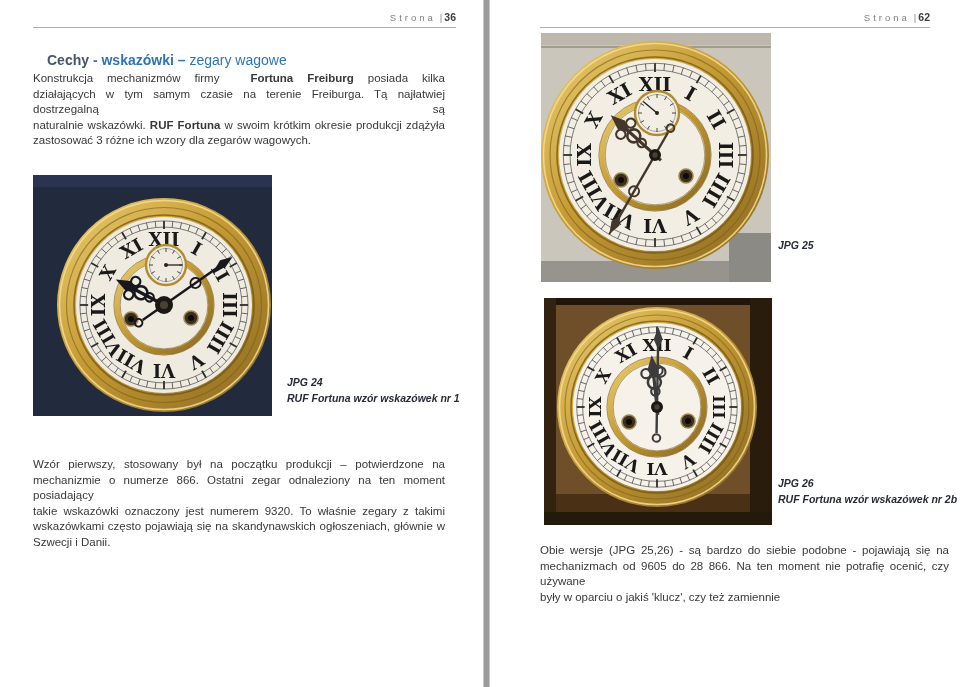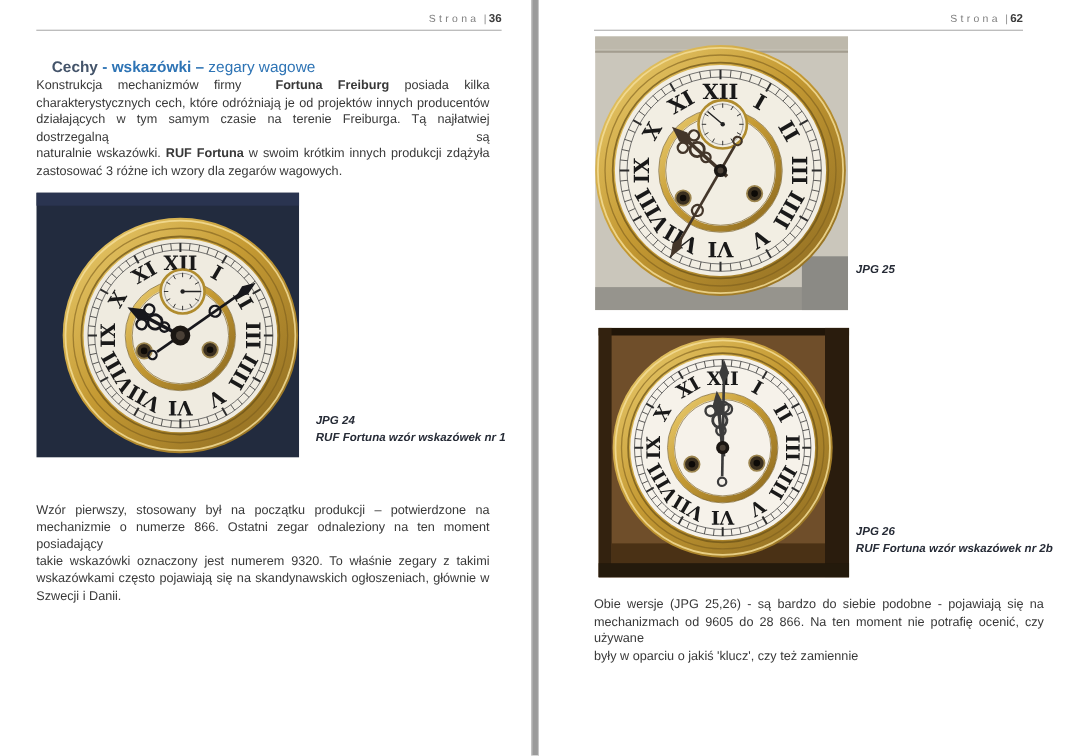--- a/index.html
+++ b/index.html
@@ -44,23 +44,22 @@
   <div class="page page-left">
     <div class="page-header hdr-36">
       <span class="hdr-label">Strona</span><span class="hdr-sep">|</span><span class="hdr-num">36</span>
     </div>
     <div class="hdr-rule rule-36"></div>
 
     <h1 class="heading"><span style="color: rgb(68, 84, 106); font-weight: bold;">Cechy</span><span style="color: rgb(46, 116, 181); font-weight: bold;"> - </span><span style="color: rgb(46, 116, 181); font-weight: bold;">wskazówki –</span><span style="color: rgb(46, 116, 181); font-weight: normal;"> zegary wagowe</span></h1>
 
     <div class="para p1">
         <div class="line"><span>Konstrukcja mechanizmów firmy </span><span style="font-weight: bold; padding-left: 17px;">Fortuna Freiburg</span><span> posiada kilka</span></div>
-        <div class="line"><span>charakterystycznych cech, które odróżniają je od projektów innych producentów</span></div>
         <div class="line"><span>działających w tym samym czasie na terenie Freiburga. Tą najłatwiej dostrzegalną są</span></div>
-        <div class="line"><span>naturalnie wskazówki. </span><span style="font-weight: bold;">RUF Fortuna</span><span> w swoim krótkim innych produkcji zdążyła</span></div>
+        <div class="line"><span>naturalnie wskazówki. </span><span style="font-weight: bold;">RUF Fortuna</span><span> w swoim krótkim okresie produkcji zdążyła</span></div>
         <div class="line last"><span>zastosować 3 różne ich wzory dla zegarów wagowych.</span></div>
       </div>
 
     <figure class="photo photo1"><svg width="239" height="241" viewBox="0 0 239 241">
           <defs>
             <linearGradient id="gold0" x1="0" y1="0" x2="1" y2="1">
         <stop offset="0" stop-color="#eccf72"></stop>
               <stop offset="0.45" stop-color="#c59a33"></stop>
         <stop offset="1" stop-color="#8a6820"></stop>
             </linearGradient>

